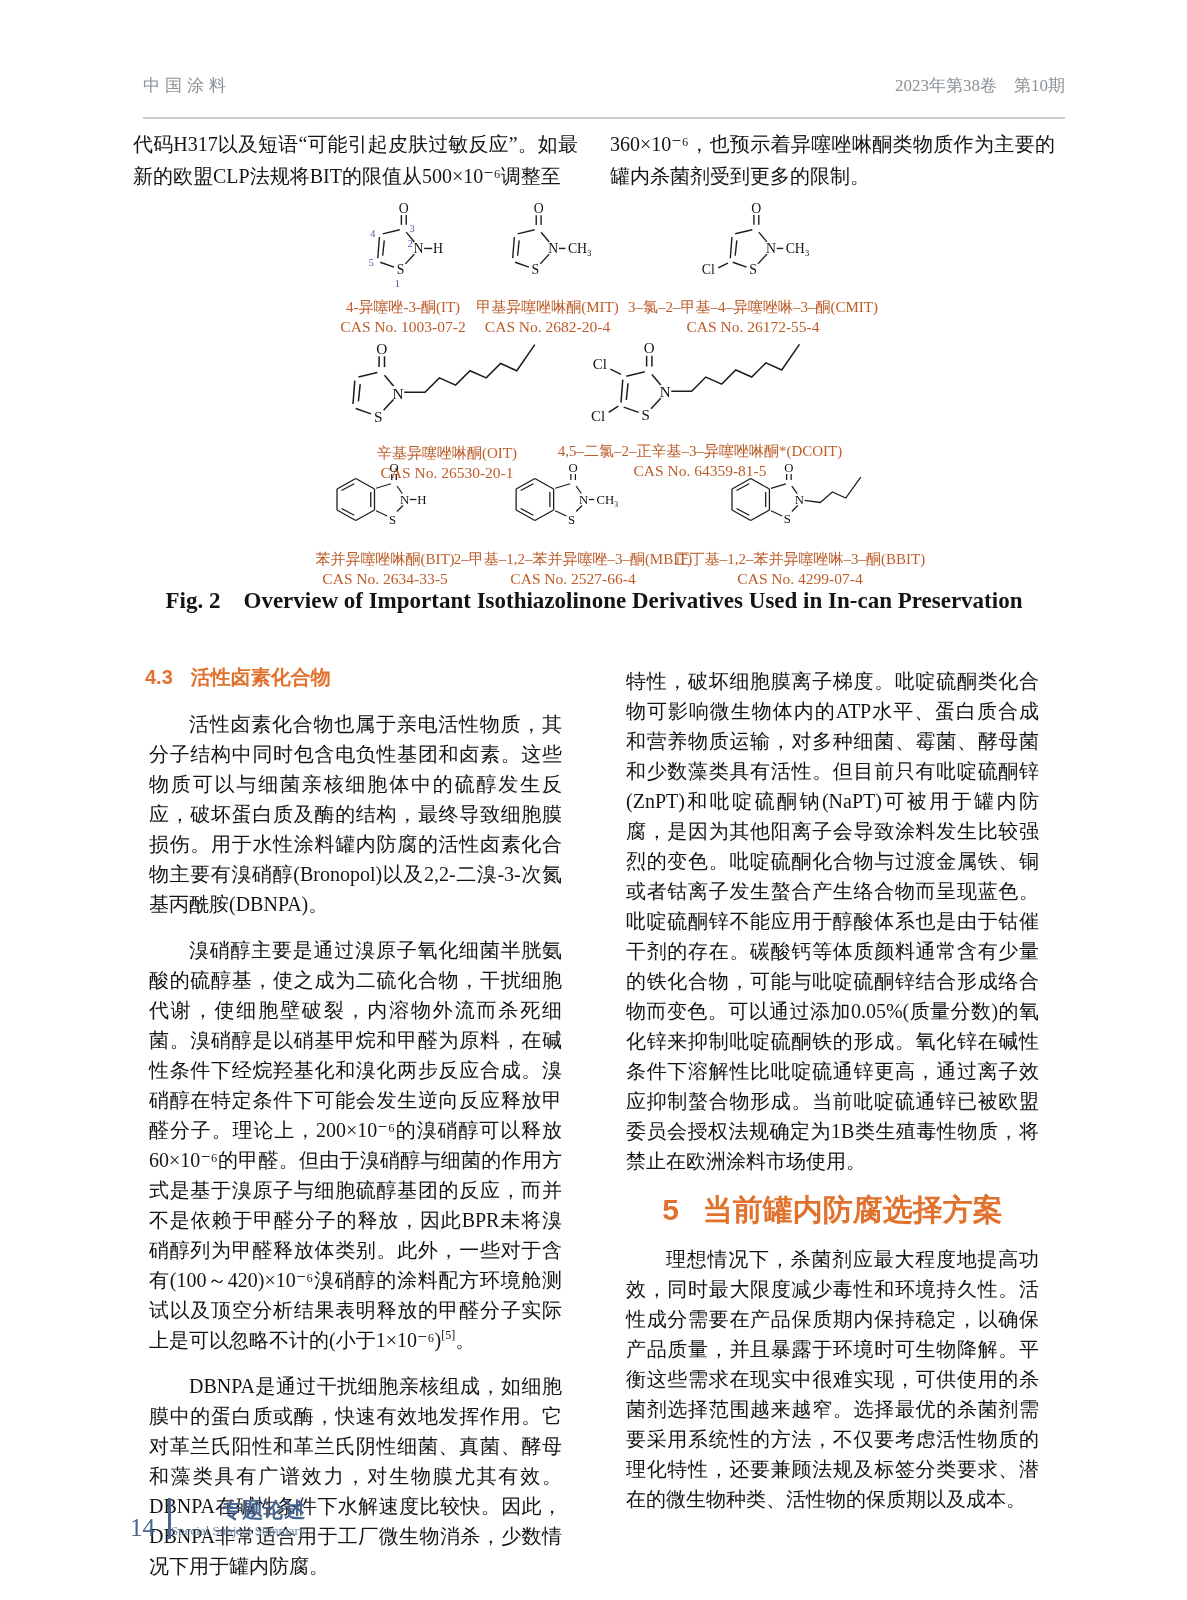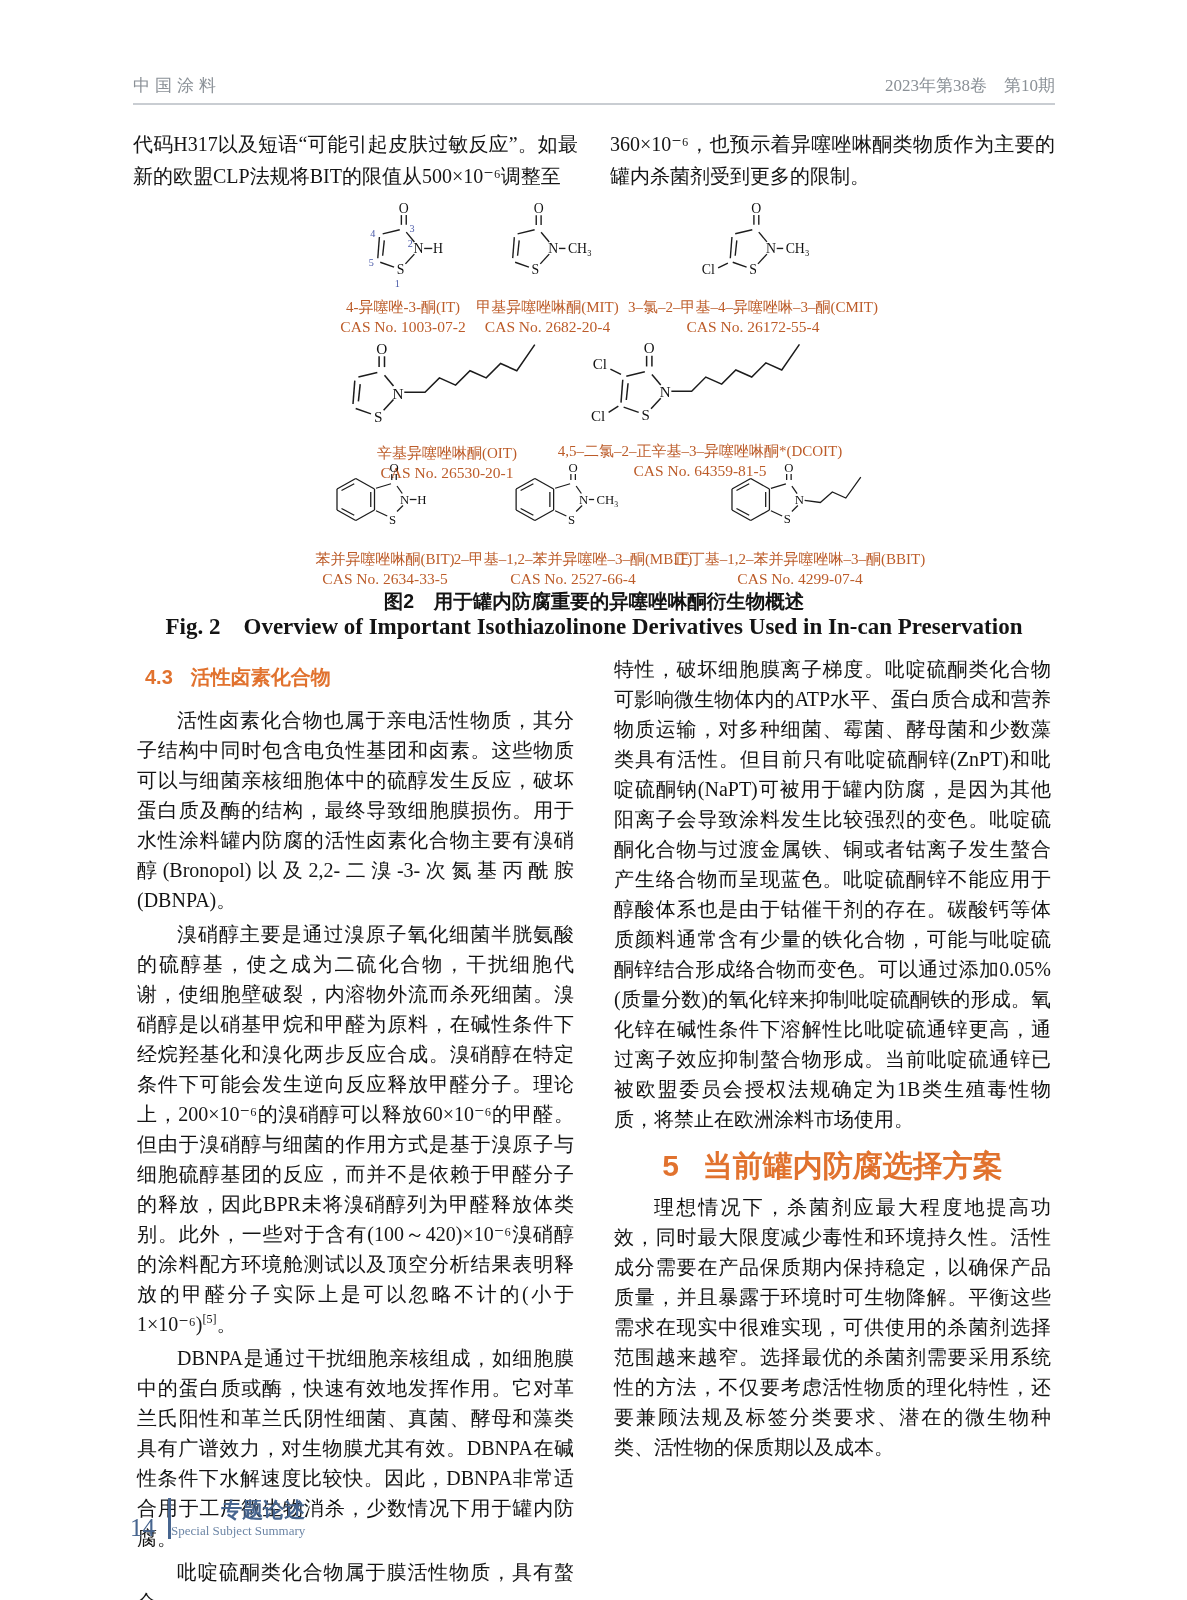--- a/index.html
+++ b/index.html
@@ -3,23 +3,23 @@
 <meta charset="utf-8">
 <style>
   html,body{margin:0;padding:0;}
   body{
     width:1187px;height:1600px;position:relative;background:#ffffff;
     font-family:"Liberation Serif","DejaVu Serif",serif;color:#141414;
     overflow:hidden;
   }
   
   .page-header{
-    position:absolute;top:74px;left:133px;width:922px;
+    position:absolute;top:74px;left:143px;width:922px;
     display:flex;justify-content:space-between;align-items:flex-end;
-    border-bottom:2px solid #c9cdd2;padding-bottom:6px;
+    border-bottom:2px solid #c9cdd2;padding-bottom:20px;
     color:#8a9096;font-size:17px;
   }
   .journal{letter-spacing:5px;}
   
   .intro{position:absolute;top:128px;left:133px;width:922px;display:flex;gap:32px;}
   .intro p{margin:0;width:445px;font-size:20px;line-height:32px;text-align:justify;}
   
   .figure{position:absolute;top:196px;left:133px;width:922px;height:394px;}
   .struct{position:absolute;text-align:center;}
   .struct svg{display:block;margin:0 auto;}
@@ -29,21 +29,21 @@
   .num{font-family:"Liberation Serif",serif;font-size:12.5px;fill:#4a5aa8;text-anchor:middle;}
   .struct .nm{color:#bc5b28;font-size:15px;line-height:20px;margin-top:3px;}
   .struct .cas{color:#bc5b28;font-size:15.5px;line-height:20px;}
   
   .caption{position:absolute;top:588px;left:133px;width:922px;text-align:center;}
   .caption .zh{font-family:"Liberation Sans","DejaVu Sans",sans-serif;font-weight:bold;font-size:19.5px;line-height:26px;}
   .caption .en{font-family:"Liberation Serif","DejaVu Serif",serif;font-weight:bold;font-size:23px;line-height:26px;}
   
   .columns{position:absolute;top:650px;left:133px;width:922px;display:flex;gap:32px;}
   .col{width:445px;font-size:20px;line-height:30px;text-align:justify;}
-  .col p{margin:4px;text-indent:2em;}
+  .col p{margin:16px;text-indent:2em;}
   .col p.noindent{text-indent:0;}
   sup.ref{font-size:12px;line-height:0;}
   .subhead{
     margin:12px;font-family:"Liberation Sans","DejaVu Sans",sans-serif;
     font-size:20px;line-height:31px;color:#e1722e;font-weight:bold;text-align:left;
   }
   .subhead .snum{margin-right:18px;}
   .sechead{
     margin:14px 0 8px 0;font-family:"Liberation Sans","DejaVu Sans",sans-serif;
     font-size:30px;line-height:36px;color:#e1722e;font-weight:bold;text-align:center;
@@ -256,21 +256,20 @@
       <text class="atom" x="106" y="56">N</text>
       <text class="atom" x="90" y="82">S</text>
     </svg>
     <div class="nm">正丁基–1,2–苯并异噻唑啉–3–酮(BBIT)</div>
     <div class="cas">CAS No. 4299-07-4</div>
   </div>
 
 </div>
 
 <div class="caption">
-  <div class="zh">图2　用于罐内防腐重要的异噻唑啉酮衍生物概述</div>
   <div class="en">Fig. 2　Overview of Important Isothiazolinone Derivatives Used in In-can Preservation</div>
 </div>
 
 <div class="columns">
   <div class="col">
     <h3 class="subhead"><span class="snum">4.3</span><span>活性卤素化合物</span></h3>
     <p>活性卤素化合物也属于亲电活性物质，其分子结构中同时包含电负性基团和卤素。这些物质可以与细菌亲核细胞体中的硫醇发生反应，破坏蛋白质及酶的结构，最终导致细胞膜损伤。用于水性涂料罐内防腐的活性卤素化合物主要有溴硝醇(Bronopol)以及2,2-二溴-3-次氮基丙酰胺(DBNPA)。</p>
     <p><span>溴硝醇主要是通过溴原子氧化细菌半胱氨酸的硫醇基，使之成为二硫化合物，干扰细胞代谢，使细胞壁破裂，内溶物外流而杀死细菌。溴硝醇是以硝基甲烷和甲醛为原料，在碱性条件下经烷羟基化和溴化两步反应合成。溴硝醇在特定条件下可能会发生逆向反应释放甲醛分子。理论上，200×10⁻⁶的溴硝醇可以释放60×10⁻⁶的甲醛。但由于溴硝醇与细菌的作用方式是基于溴原子与细胞硫醇基团的反应，而并不是依赖于甲醛分子的释放，因此BPR未将溴硝醇列为甲醛释放体类别。此外，一些对于含有(100～420)×10⁻⁶溴硝醇的涂料配方环境舱测试以及顶空分析结果表明释放的甲醛分子实际上是可以忽略不计的(小于1×10⁻⁶)</span><sup class="ref">[5]</sup><span>。</span></p>
     <p>DBNPA是通过干扰细胞亲核组成，如细胞膜中的蛋白质或酶，快速有效地发挥作用。它对革兰氏阳性和革兰氏阴性细菌、真菌、酵母和藻类具有广谱效力，对生物膜尤其有效。DBNPA在碱性条件下水解速度比较快。因此，DBNPA非常适合用于工厂微生物消杀，少数情况下用于罐内防腐。</p>
     <p>吡啶硫酮类化合物属于膜活性物质，具有螯合</p>

